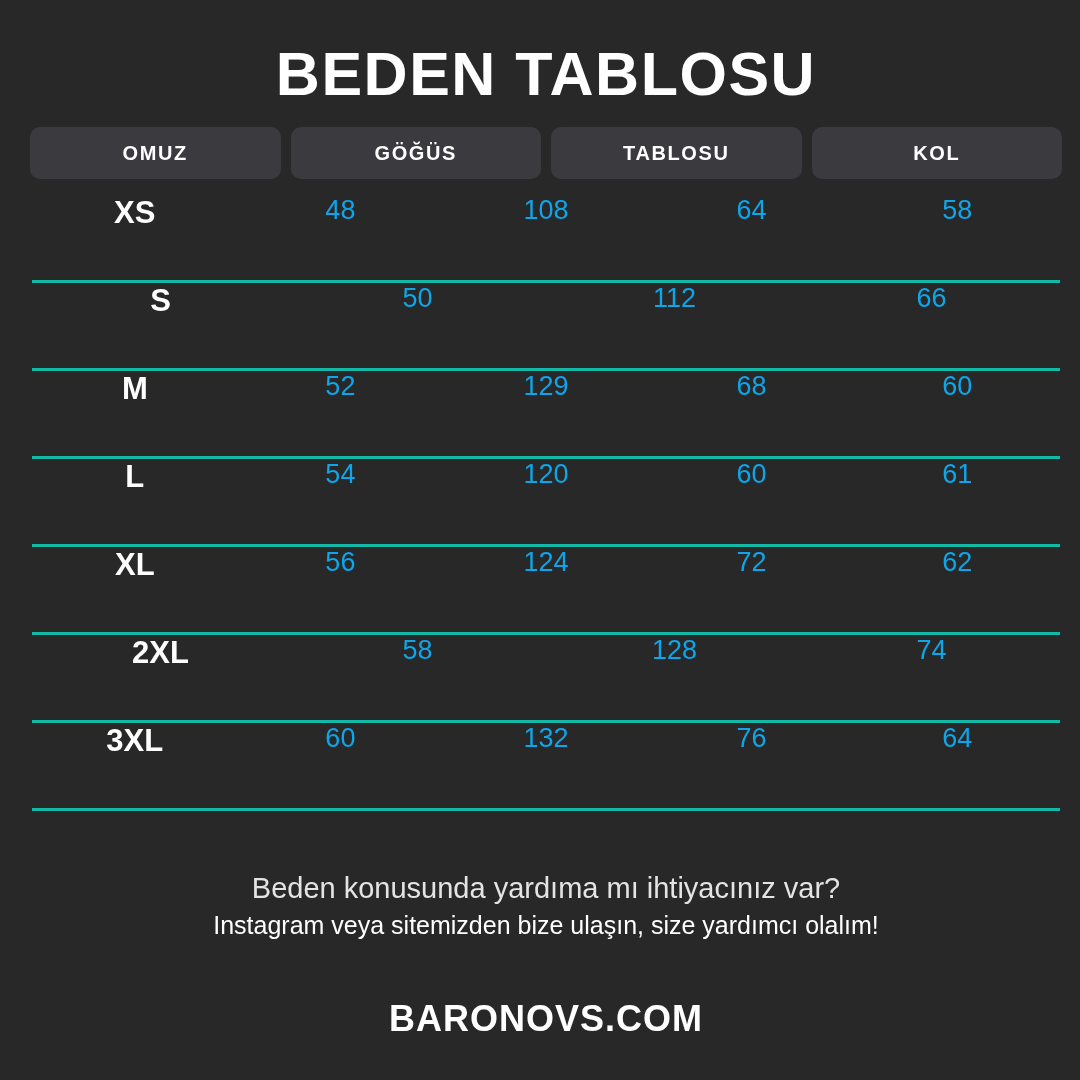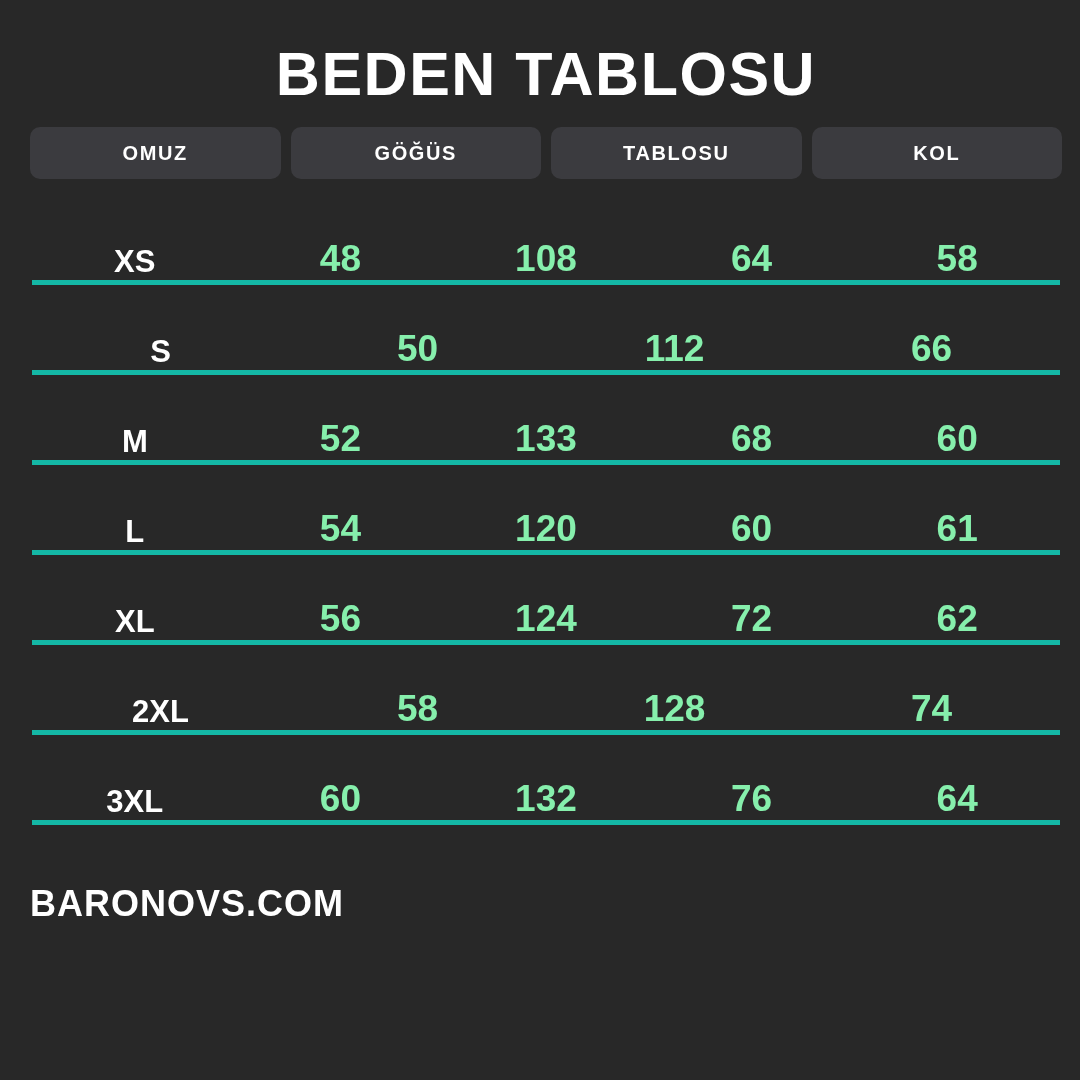--- a/index.html
+++ b/index.html
@@ -48,33 +48,33 @@
     font-weight: bold;
     letter-spacing: 1.6px;
     color: #ffffff;
   }
   .table-body {
     margin-top: 16px;
     padding: 0 2px;
   }
   .row {
     display: flex;
-    align-items: flex-end;
+    align-items: flex-start;
     height: 85px;
-    border-bottom: 5px solid #14b8a6;
+    border-bottom: 3px solid #14b8a6;
   }
   .row:first-child {
     border-top: none;
   }
   .cell {
     flex: 1;
     text-align: center;
-    font-size: 37px;
-    color: #86efac;
-    font-weight: bold;
+    font-size: 27px;
+    color: #0ea5e9;
+    font-weight: normal;
   }
   .cell.size-label {
     font-weight: bold;
     font-size: 31px;
     color: #ffffff;
   }
   .footer {
     margin-top: auto;
     text-align: center;
   }
@@ -83,21 +83,21 @@
     color: #e4e4e4;
     margin-bottom: 6px;
   }
   .help-line-2 {
     font-size: 25px;
     color: #ffffff;
   }
   .brand {
     margin-top: 58px;
     margin-bottom: 16px;
-    text-align: left;
+    text-align: center;
     font-size: 36px;
     font-weight: bold;
     letter-spacing: 1px;
     color: #ffffff;
   }
 </style>
 </head>
 <body>
 
 <div class="page">
@@ -124,21 +124,21 @@
     <div class="row">
       <div class="cell size-label">S</div>
       <div class="cell">50</div>
       <div class="cell">112</div>
       <div class="cell">66</div>
     </div>
 
     <div class="row">
       <div class="cell size-label">M</div>
       <div class="cell">52</div>
-      <div class="cell">133</div>
+      <div class="cell">129</div>
       <div class="cell">68</div>
       <div class="cell">60</div>
     </div>
 
     <div class="row">
       <div class="cell size-label">L</div>
       <div class="cell">54</div>
       <div class="cell">120</div>
       <div class="cell">60</div>
       <div class="cell">61</div>
@@ -162,16 +162,20 @@
     <div class="row">
       <div class="cell size-label">3XL</div>
       <div class="cell">60</div>
       <div class="cell">132</div>
       <div class="cell">76</div>
       <div class="cell">64</div>
     </div>
 
   </div>
 
+  <div class="footer">
+    <div class="help-line-1">Beden konusunda yardıma mı ihtiyacınız var?</div>
+    <div class="help-line-2">Instagram veya sitemizden bize ulaşın, size yardımcı olalım!</div>
+  </div>
 
   <div class="brand">BARONOVS.COM</div>
 
 </div>
 
 </body></html>

